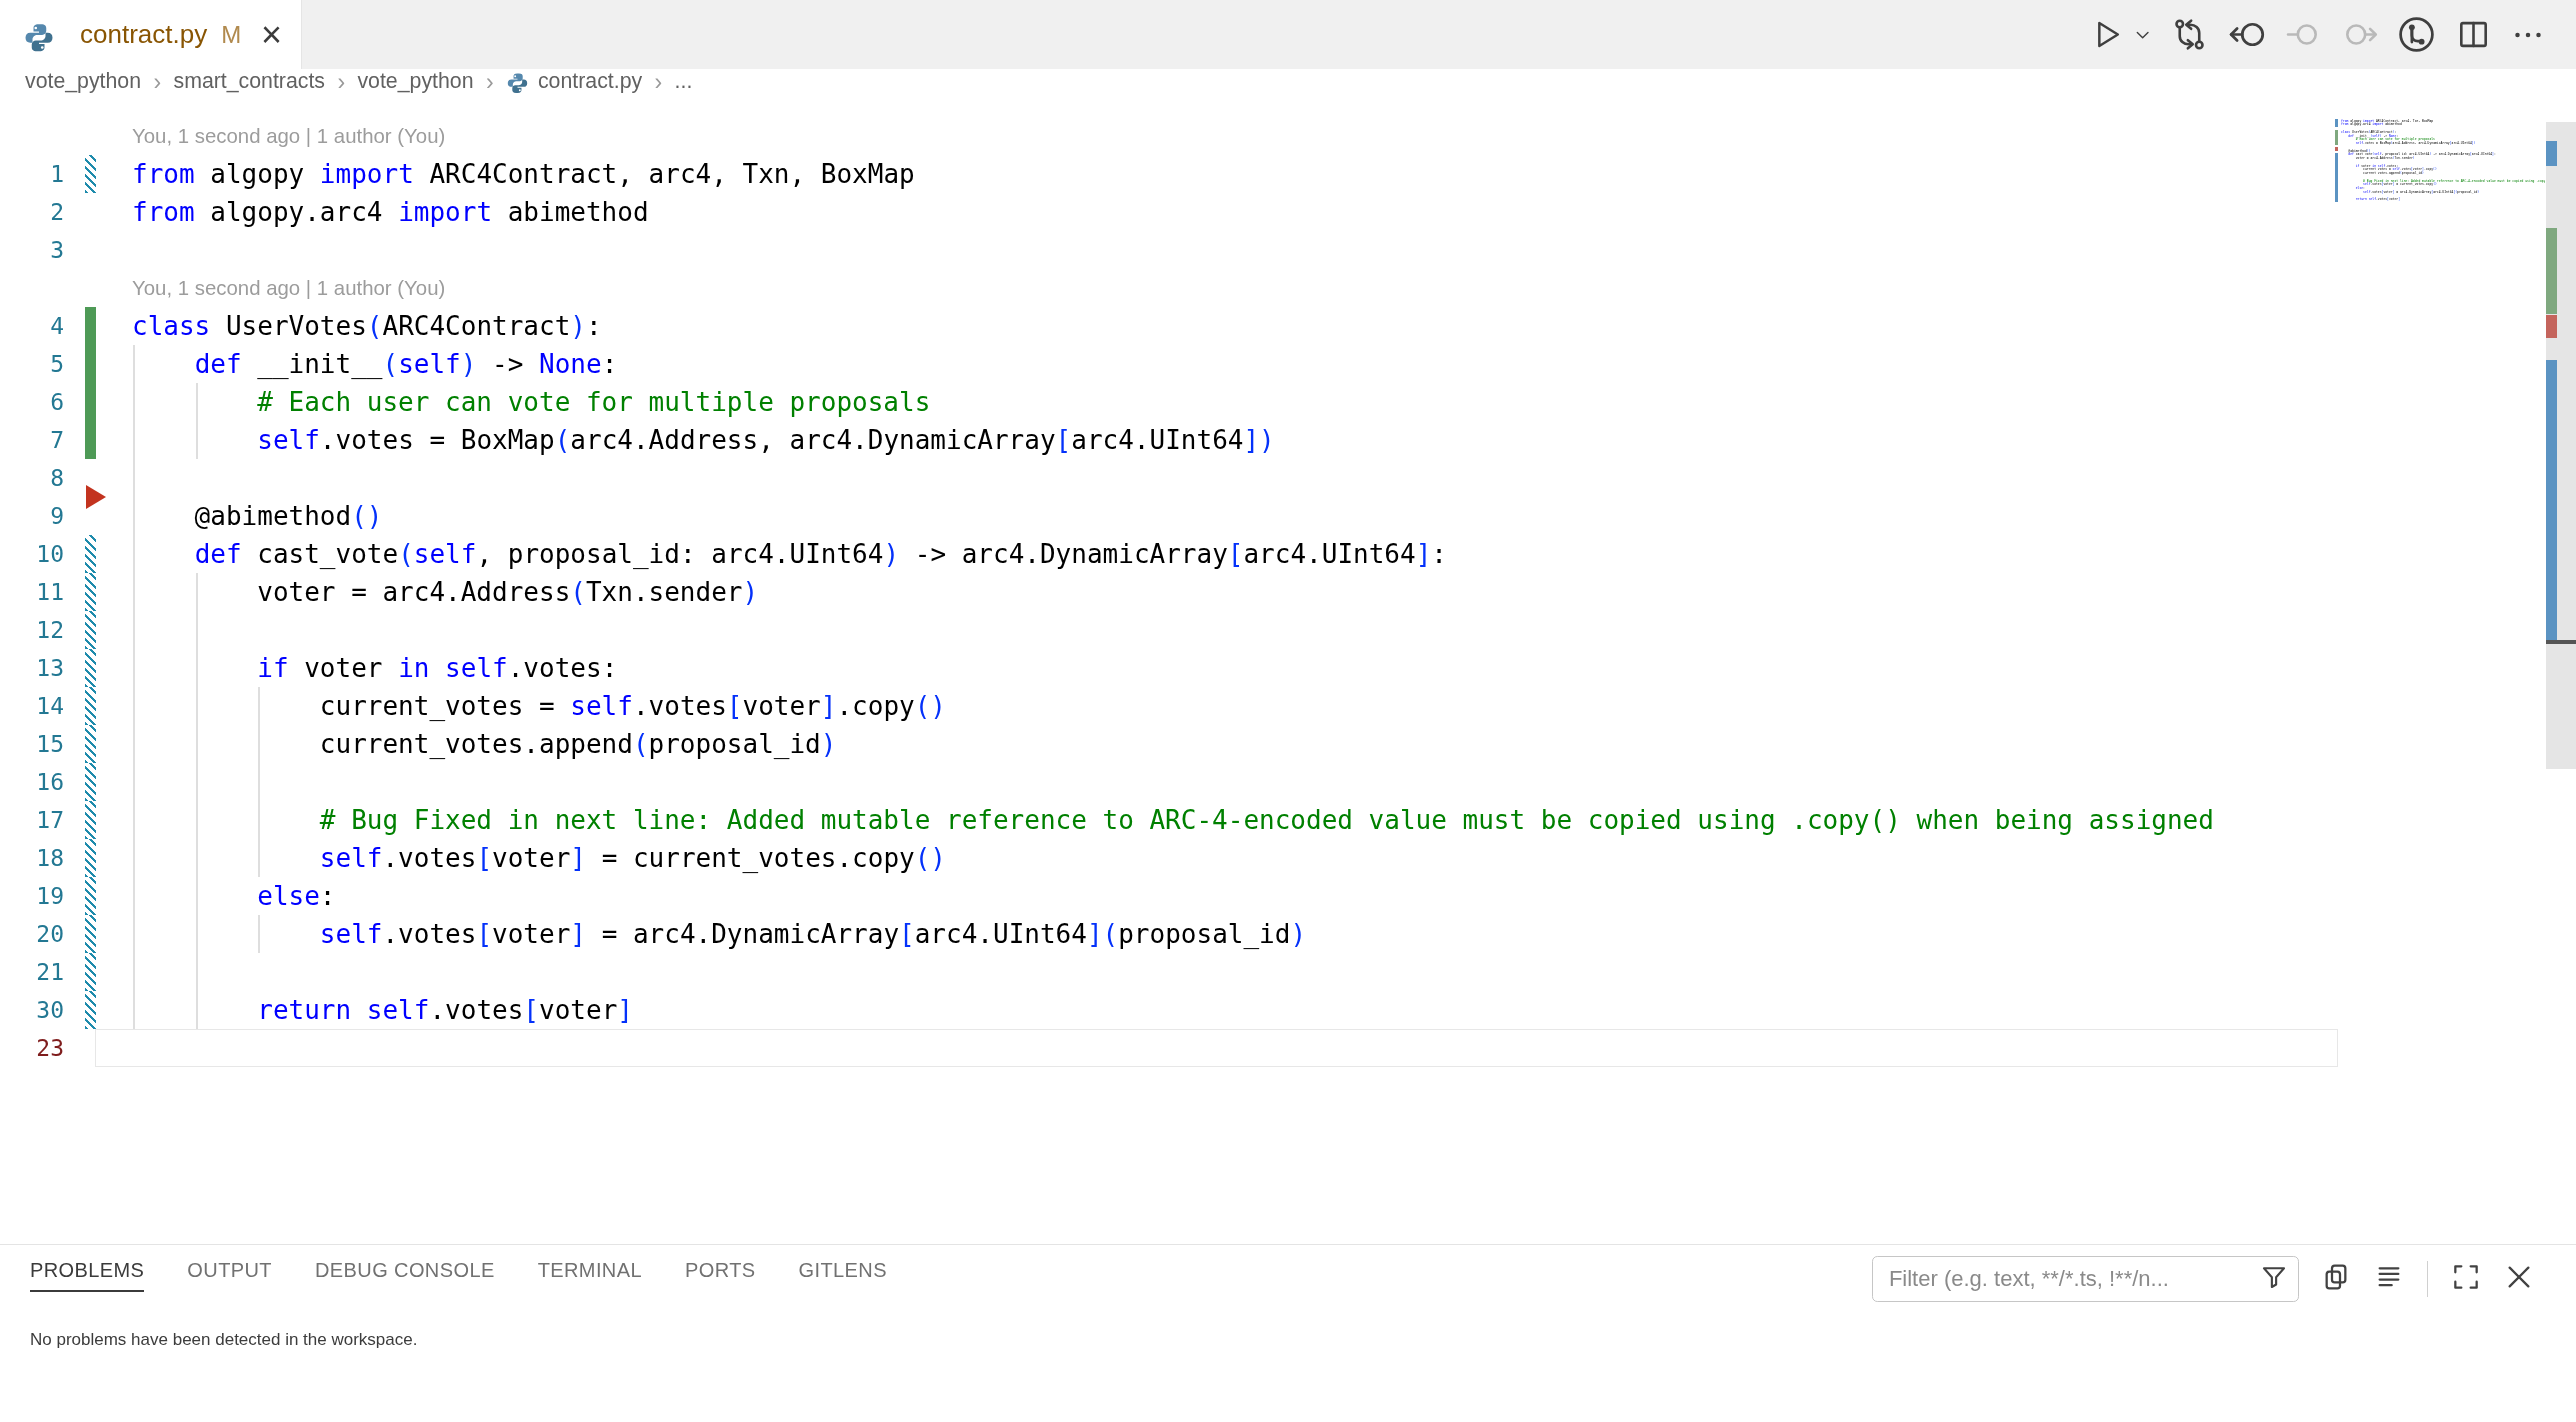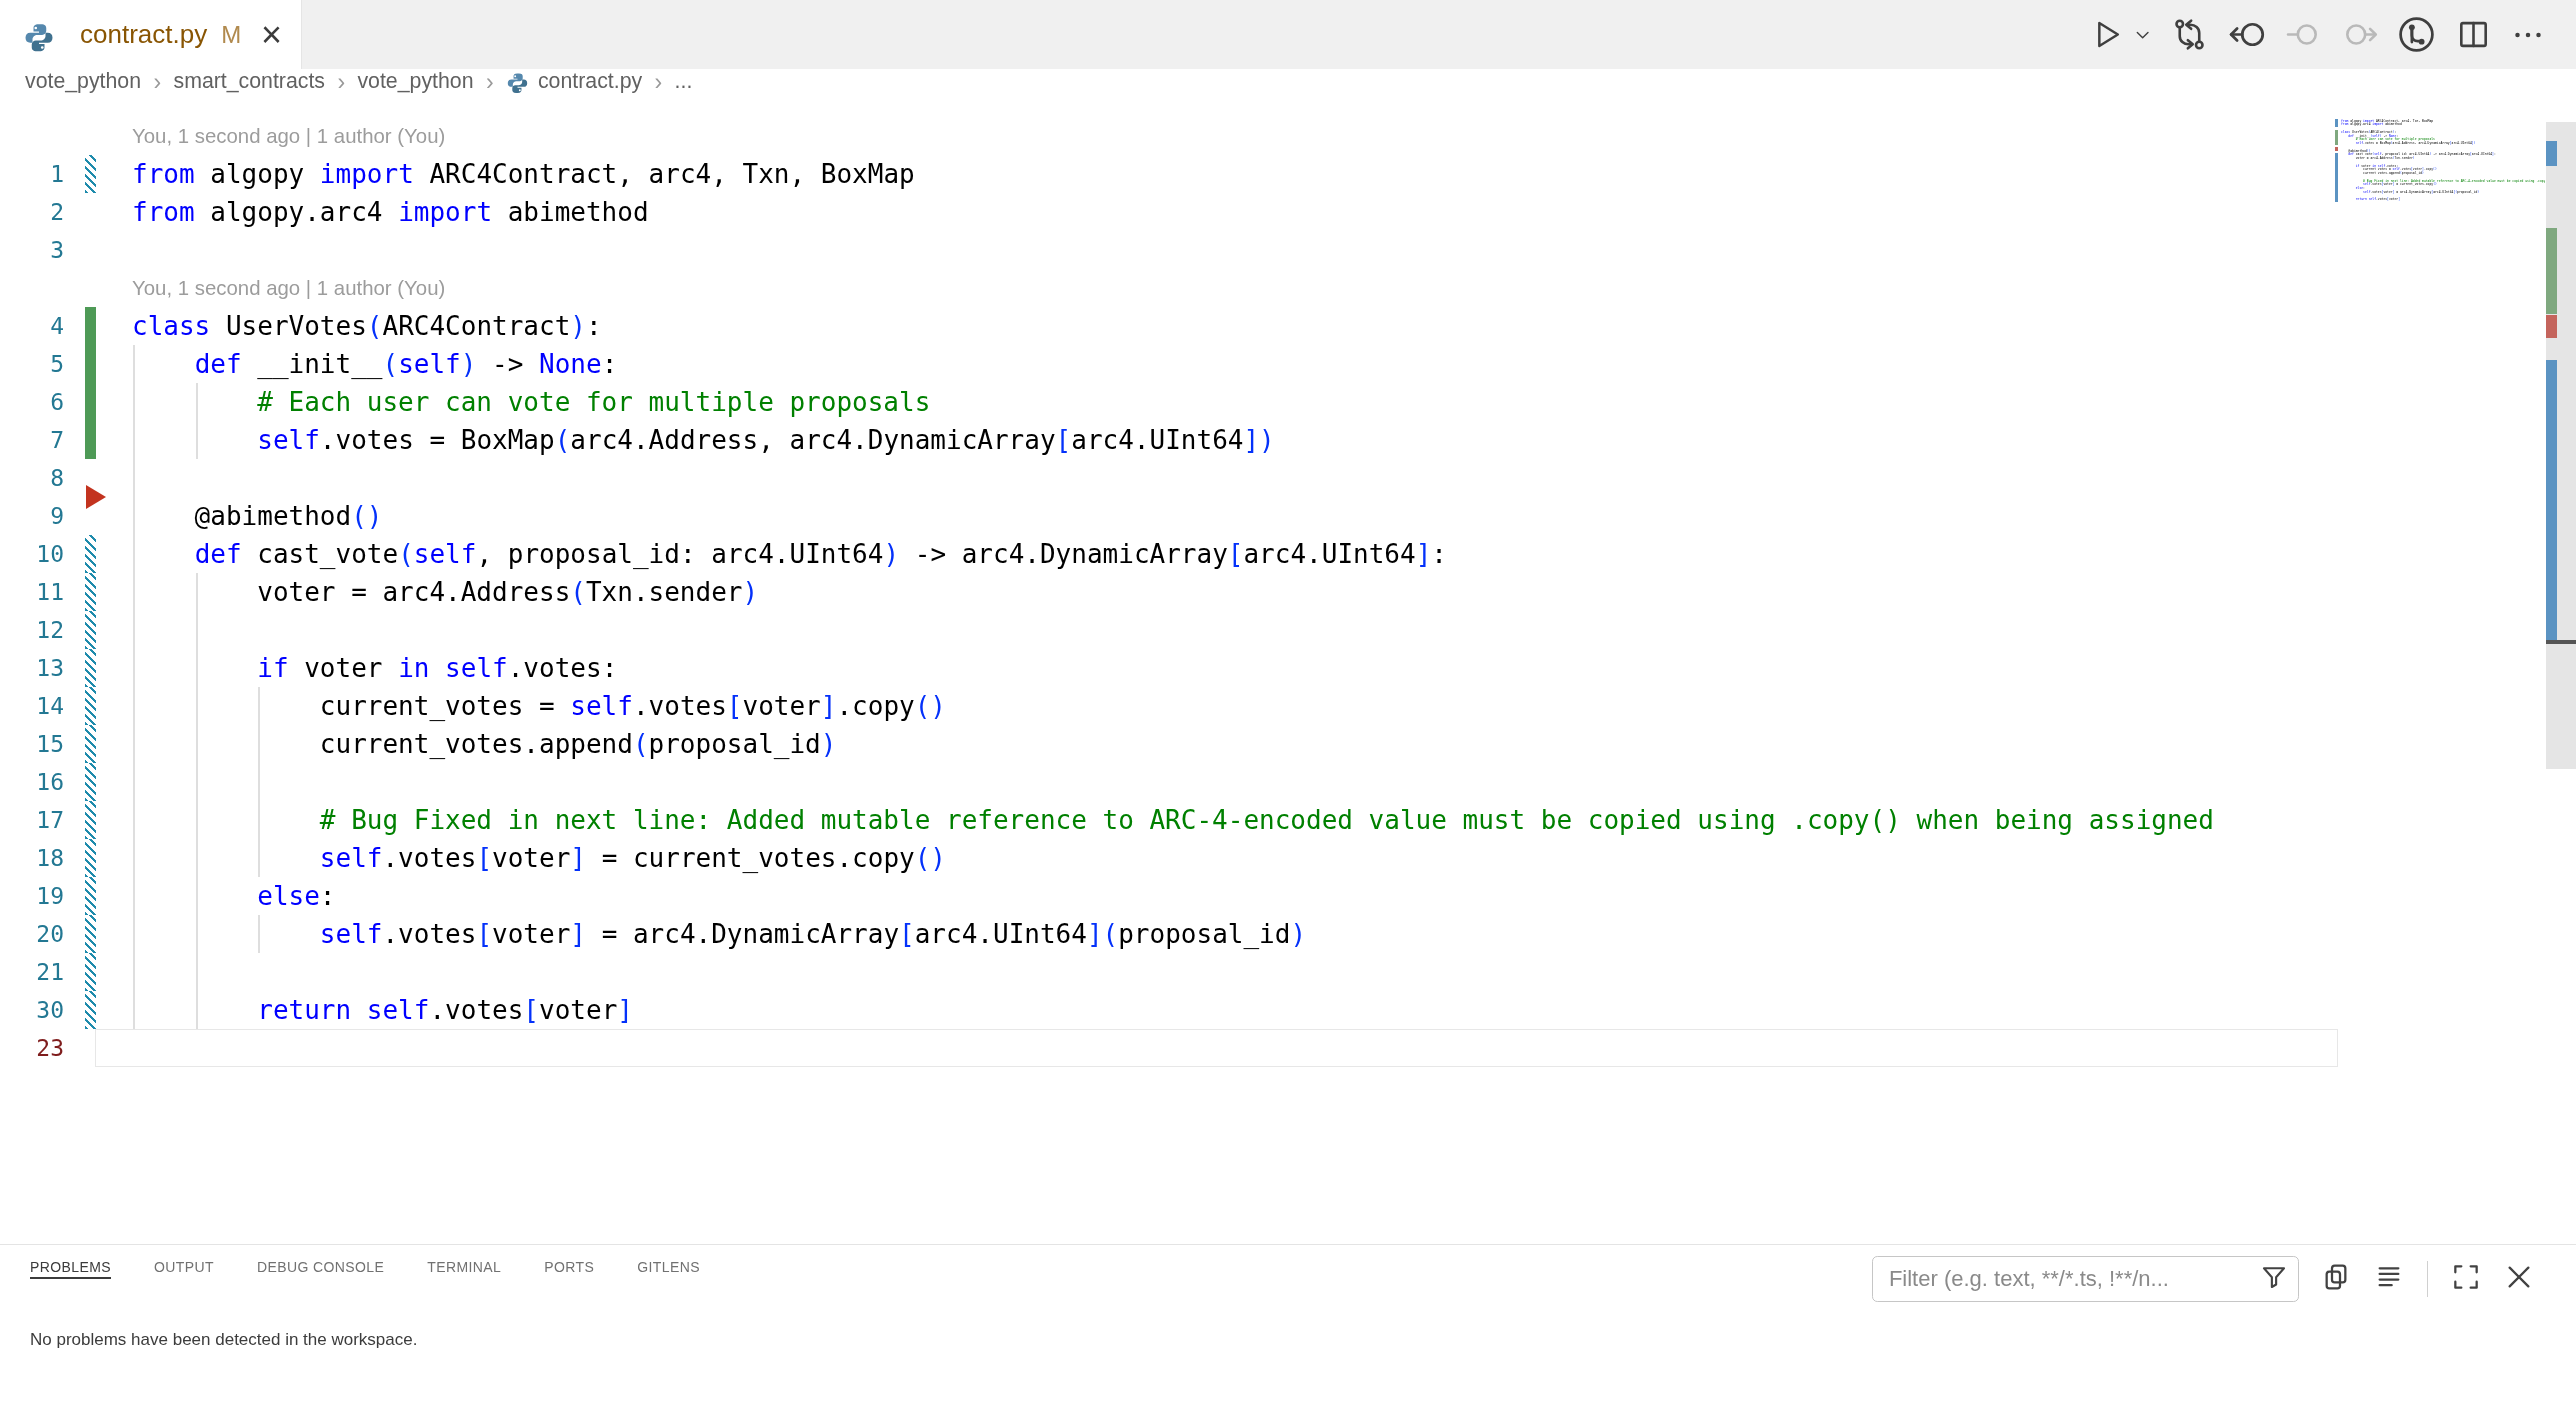--- a/index.html
+++ b/index.html
@@ -52,21 +52,21 @@
   .mm-line{height:11px;font-family:"DejaVu Sans Mono",monospace;font-size:9px;line-height:11px;white-space:pre;color:#3b3b3b;}
 
   
   .scroll-strip{position:absolute;left:2546px;top:122px;width:30px;height:647px;background:rgba(110,110,110,0.18);}
   .ruler-mark{position:absolute;left:0;width:10.7px;}
   .ruler-mark.cursor{width:30px;}
 
   
   .panel{position:absolute;left:0;top:1244px;width:2576px;height:178px;background:#ffffff;border-top:1.8px solid #e4e4e4;box-sizing:border-box;}
   .panel-tabs{position:absolute;left:30px;top:14.2px;display:flex;gap:43px;}
-  .ptab{font-size:14px;letter-spacing:0.4px;color:#717171;padding-bottom:2px;border-bottom:2.7px solid transparent;}
+  .ptab{font-size:20px;letter-spacing:0.4px;color:#717171;padding-bottom:8px;border-bottom:2.7px solid transparent;}
   .ptab.active{color:#3b3b3b;border-bottom-color:#3b3b3b;}
   .panel-msg{position:absolute;left:30px;top:85px;font-size:17px;color:#3c3c3c;}
   .panel-right{position:absolute;right:41px;top:10.7px;display:flex;align-items:center;gap:21.3px;}
   .filter-box{width:427px;height:46px;border:1.8px solid #c6c6c6;border-radius:5.3px;background:#ffffff;
               display:flex;align-items:center;box-sizing:border-box;padding:0 9px 0 14.2px;}
   .filter-box input{flex:1;border:none;outline:none;font-size:22px;color:#3c3c3c;font-family:"Liberation Sans",sans-serif;min-width:0;background:transparent;}
   .filter-box input::placeholder{color:#8a8a8a;}
   .picon svg{stroke:#424242;fill:none;stroke-width:1.7;stroke-linecap:round;stroke-linejoin:round;}
   .psep{width:1.8px;height:36px;background:#d0d0d0;}
 </style>

